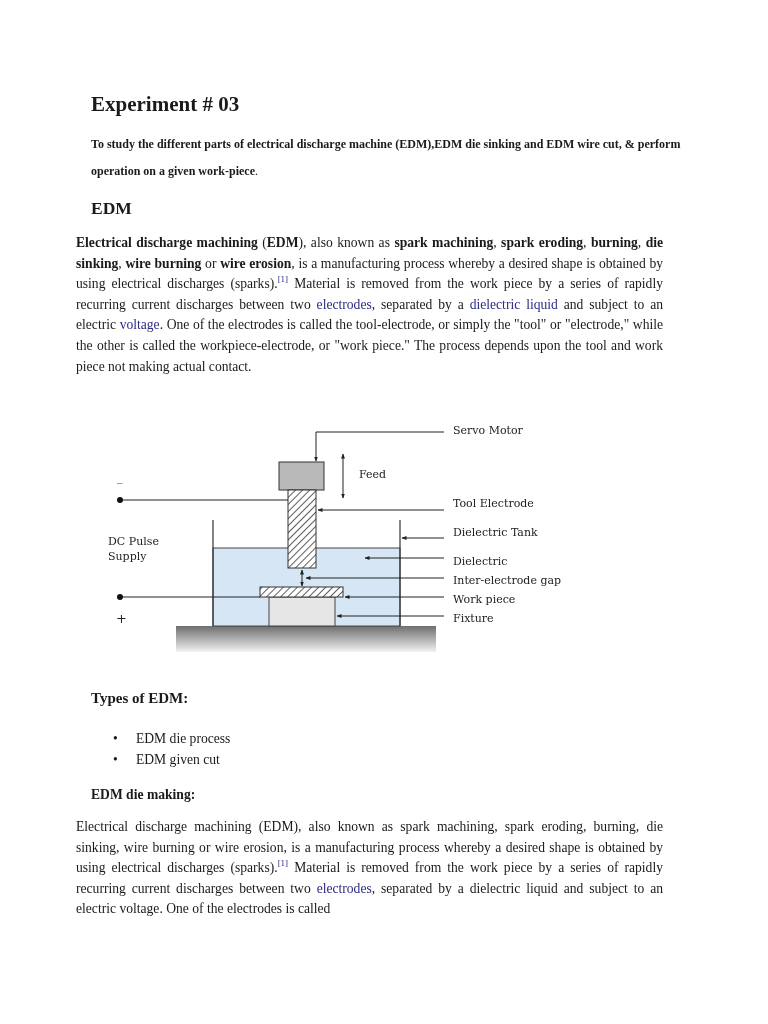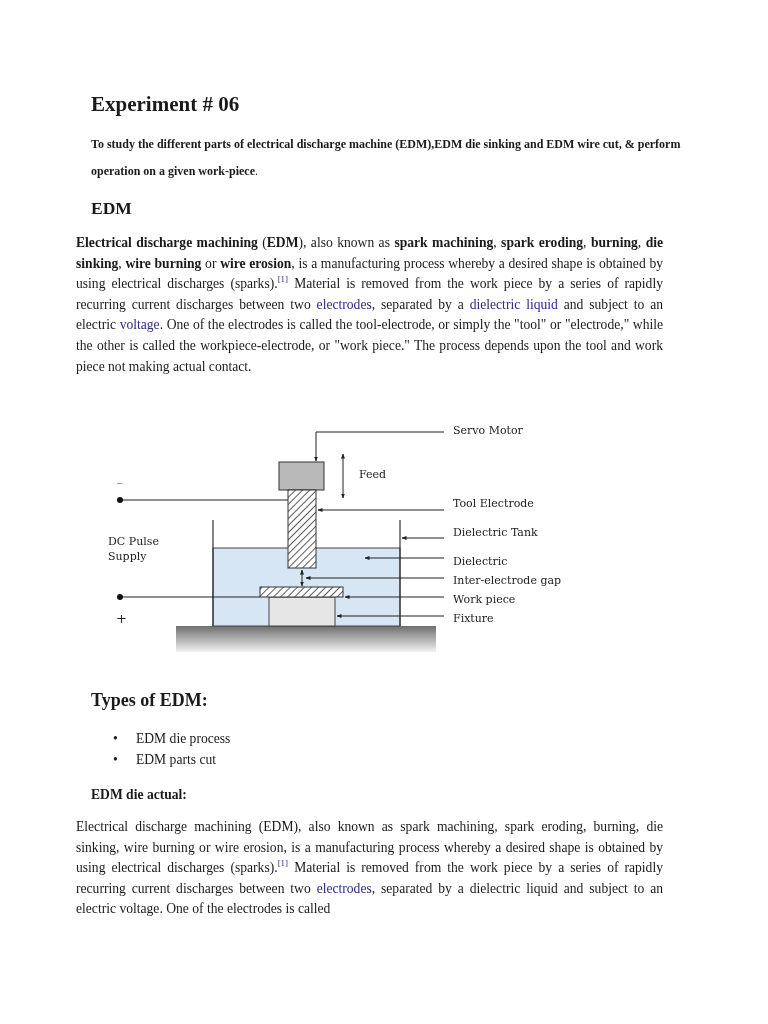--- a/index.html
+++ b/index.html
@@ -7,34 +7,34 @@
          font-family:"Liberation Serif", "DejaVu Serif", serif; }
   .abs { position:absolute; }
   .h-exp { left:91px; top:92px; font-size:21px; font-weight:bold; }
   .h-title { left:91px; top:131px; width:600px; font-size:12px; font-weight:bold; line-height:27px; }
   .h-edm { left:91px; top:198px; font-size:17.5px; font-weight:bold; }
   .para { left:76px; width:587px; font-size:13.6px; line-height:20.6px; text-align:justify; text-align-last:left; }
   .p1 { top:233px; }
   .p2 { top:817px; }
   .link { color:#2b2b85; }
   sup { font-size:9px; line-height:0; }
-  .h-types { left:91px; top:690px; font-size:18px; font-weight:bold; }
+  .h-types { left:91px; top:690px; font-size:15px; font-weight:bold; }
   ul.types { position:absolute; left:91px; top:728px; margin:0; padding:0; list-style:none; font-size:13.6px; line-height:21px; }
   ul.types li { position:relative; padding-left:45px; }
   ul.types li .bullet { position:absolute; left:22px; top:0; }
   .h-sink { left:91px; top:787px; font-size:13.6px; font-weight:bold; }
   .diagram { left:90px; top:405px; width:480px; height:255px; }
   .dlabel { font-size:11px; font-family:"DejaVu Serif", serif; fill:#222; }
 </style>
 </head>
 <body>
 
 <div>
 
-  <div class="abs h-exp">Experiment # 06</div>
+  <div class="abs h-exp">Experiment # 03</div>
 
   <div class="abs h-title"><span>To study the different parts of electrical discharge machine (EDM),EDM die sinking and EDM wire cut, &amp; perform operation on a given work-piece</span><span style="font-weight:normal">.</span></div>
 
   <div class="abs h-edm">EDM</div>
 
   <div class="abs para p1"><b>Electrical discharge machining</b><span> (</span><b>EDM</b><span>), also known as </span><b>spark machining</b><span>, </span><b>spark eroding</b><span>, </span><b>burning</b><span>, </span><b>die sinking</b><span>, </span><b>wire burning</b><span> or </span><b>wire erosion</b><span>, is a manufacturing process whereby a desired shape is obtained by using electrical discharges (sparks).</span><sup class="link">[1]</sup><span> Material is removed from the work piece by a series of rapidly recurring current discharges between two </span><span class="link">electrodes</span><span>, separated by a </span><span class="link">dielectric liquid</span><span> and subject to an electric </span><span class="link">voltage</span><span>. One of the electrodes is called the tool-electrode, or simply the "tool" or "electrode," while the other is called the workpiece-electrode, or "work piece." The process depends upon the tool and work piece not making actual contact.</span></div>
 
   <svg class="abs diagram" viewBox="90 405 480 255" width="480" height="255">
     <defs>
       <pattern id="hatch" patternUnits="userSpaceOnUse" width="5" height="5" patternTransform="rotate(45)">
@@ -92,20 +92,20 @@
     <text class="dlabel" x="453" y="565">Dielectric</text>
     <text class="dlabel" x="453" y="584">Inter-electrode gap</text>
     <text class="dlabel" x="453" y="603">Work piece</text>
     <text class="dlabel" x="453" y="622">Fixture</text>
   </svg>
 
   <div class="abs h-types">Types of EDM:</div>
 
   <ul class="types">
     <li><span class="bullet">•</span><span>EDM die process</span></li>
-    <li><span class="bullet">•</span><span>EDM parts cut</span></li>
+    <li><span class="bullet">•</span><span>EDM given cut</span></li>
   </ul>
 
-  <div class="abs h-sink">EDM die actual:</div>
+  <div class="abs h-sink">EDM die making:</div>
 
   <div class="abs para p2"><span>Electrical discharge machining (EDM), also known as spark machining, spark eroding, burning, die sinking, wire burning or wire erosion, is a manufacturing process whereby a desired shape is obtained by using electrical discharges (sparks).</span><sup class="link">[1]</sup><span> Material is removed from the work piece by a series of rapidly recurring current discharges between two </span><span class="link">electrodes</span><span>, separated by a dielectric liquid and subject to an electric voltage. One of the electrodes is called</span></div>
 
 </div>
 
 </body></html>

